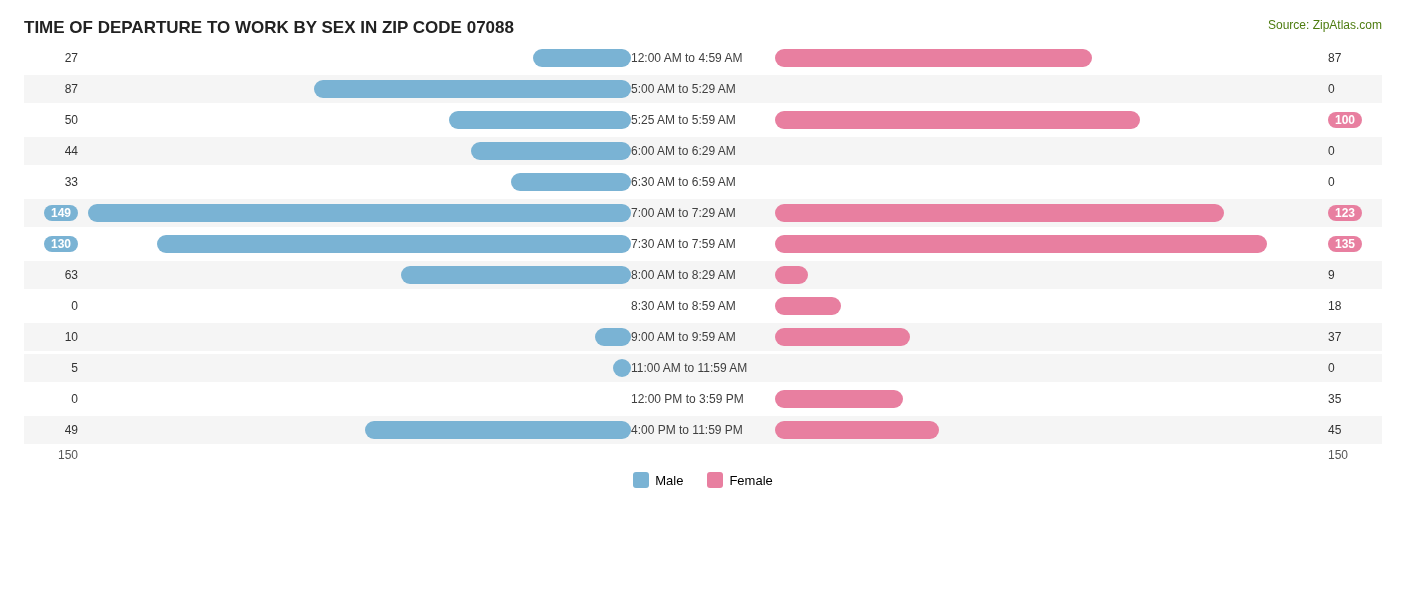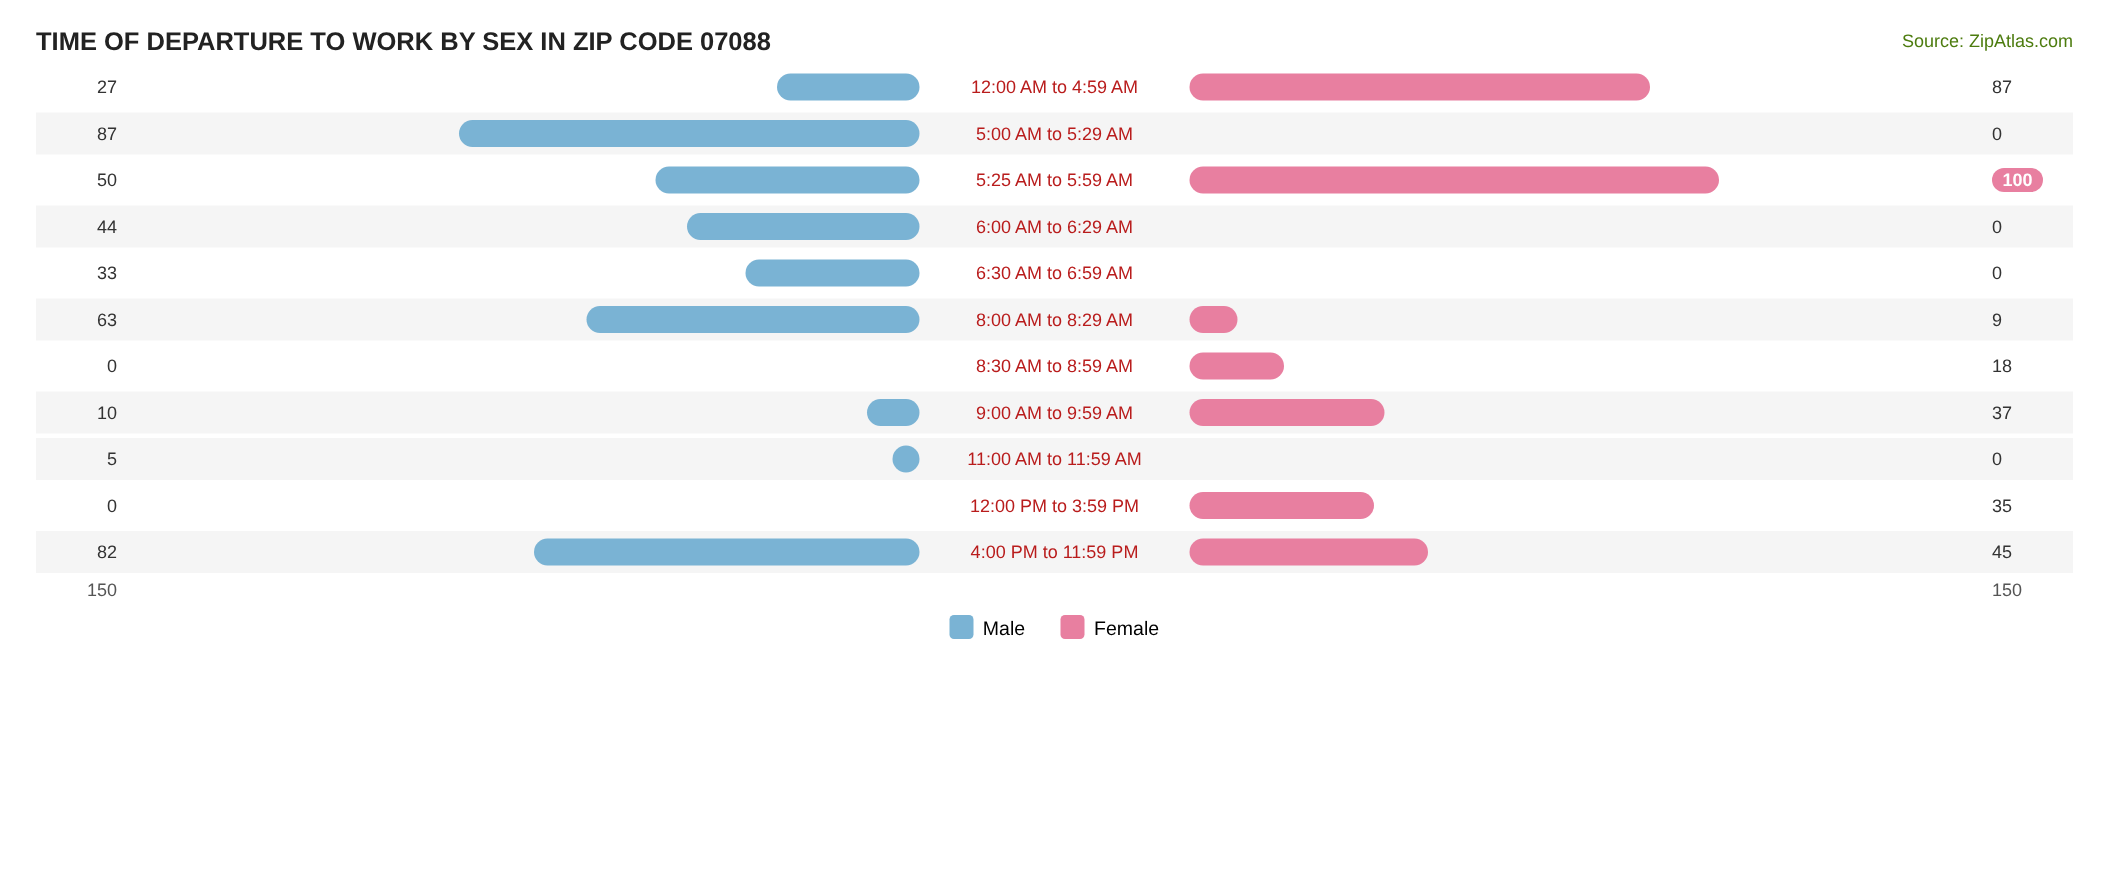--- a/index.html
+++ b/index.html
@@ -45,24 +45,23 @@
     .label-left .pill {
       display: inline-block;
       background: #7ab3d4;
       color: #fff;
       border-radius: 12px;
       padding: 1px 7px;
       font-size: 12px;
       font-weight: bold;
     }
     .center-label {
-      width: 180px;
-      text-align: center;
-      font-size: 12px;
-      color: #b91c1c;
+      width: 144px;
+      font-size: 12px;
+      color: #404040;
       flex-shrink: 0;
     }
     .label-right {
       width: 60px;
       text-align: left;
       font-size: 12px;
       color: #333;
       padding-left: 6px;
       flex-shrink: 0;
       position: relative;
@@ -135,21 +134,21 @@
     .legend-swatch {
       width: 16px;
       height: 16px;
       border-radius: 3px;
     }
   </style>
 </head>
 <body>
 
 <div>
-  <div style="display:flex; justify-content:space-between; align-items:flex-end;">
+  <div style="display:flex; justify-content:space-between; align-items:flex-start;">
     <div class="chart-title">TIME OF DEPARTURE TO WORK BY SEX IN ZIP CODE 07088</div>
     <div class="source">Source: ZipAtlas.com</div>
   </div>
 
   <div class="chart-area" id="chart-area">
   <div class="row" style="background: rgb(255, 255, 255);">
         <div class="label-left">27</div>
         <div style="flex: 1 1 0%; display: flex; justify-content: flex-end; align-items: center;">
           <div class="bar bar-male" style="width: 18%;"></div>
         </div>
@@ -197,20 +196,42 @@
         <div style="flex: 1 1 0%; display: flex; justify-content: flex-end; align-items: center;">
           <div class="bar bar-male" style="width: 22%;"></div>
         </div>
         <div class="center-label">6:30 AM to 6:59 AM</div>
         <div style="flex: 1 1 0%; display: flex; justify-content: flex-start; align-items: center;">
           <div class="bar bar-female" style="width: 0%;"></div>
         </div>
         <div class="label-right">0</div>
       </div>
       <div class="row" style="background: rgb(245, 245, 245);">
+        <div class="label-left"><span class="pill">149</span></div>
+        <div style="flex: 1 1 0%; display: flex; justify-content: flex-end; align-items: center;">
+          <div class="bar bar-male" style="width: 99.3333%;"></div>
+        </div>
+        <div class="center-label">7:00 AM to 7:29 AM</div>
+        <div style="flex: 1 1 0%; display: flex; justify-content: flex-start; align-items: center;">
+          <div class="bar bar-female" style="width: 82%;"></div>
+        </div>
+        <div class="label-right"><span class="pill">123</span></div>
+      </div>
+      <div class="row" style="background: rgb(255, 255, 255);">
+        <div class="label-left"><span class="pill">130</span></div>
+        <div style="flex: 1 1 0%; display: flex; justify-content: flex-end; align-items: center;">
+          <div class="bar bar-male" style="width: 86.6667%;"></div>
+        </div>
+        <div class="center-label">7:30 AM to 7:59 AM</div>
+        <div style="flex: 1 1 0%; display: flex; justify-content: flex-start; align-items: center;">
+          <div class="bar bar-female" style="width: 90%;"></div>
+        </div>
+        <div class="label-right"><span class="pill">135</span></div>
+      </div>
+      <div class="row" style="background: rgb(245, 245, 245);">
         <div class="label-left">63</div>
         <div style="flex: 1 1 0%; display: flex; justify-content: flex-end; align-items: center;">
           <div class="bar bar-male" style="width: 42%;"></div>
         </div>
         <div class="center-label">8:00 AM to 8:29 AM</div>
         <div style="flex: 1 1 0%; display: flex; justify-content: flex-start; align-items: center;">
           <div class="bar bar-female" style="width: 6%;"></div>
         </div>
         <div class="label-right">9</div>
       </div>
@@ -252,21 +273,21 @@
         <div style="flex: 1 1 0%; display: flex; justify-content: flex-end; align-items: center;">
           <div class="bar bar-male" style="width: 0%;"></div>
         </div>
         <div class="center-label">12:00 PM to 3:59 PM</div>
         <div style="flex: 1 1 0%; display: flex; justify-content: flex-start; align-items: center;">
           <div class="bar bar-female" style="width: 23.3333%;"></div>
         </div>
         <div class="label-right">35</div>
       </div>
       <div class="row" style="background: rgb(245, 245, 245);">
-        <div class="label-left">82</div>
+        <div class="label-left">49</div>
         <div style="flex: 1 1 0%; display: flex; justify-content: flex-end; align-items: center;">
           <div class="bar bar-male" style="width: 48.6667%;"></div>
         </div>
         <div class="center-label">4:00 PM to 11:59 PM</div>
         <div style="flex: 1 1 0%; display: flex; justify-content: flex-start; align-items: center;">
           <div class="bar bar-female" style="width: 30%;"></div>
         </div>
         <div class="label-right">45</div>
       </div>
     </div>

